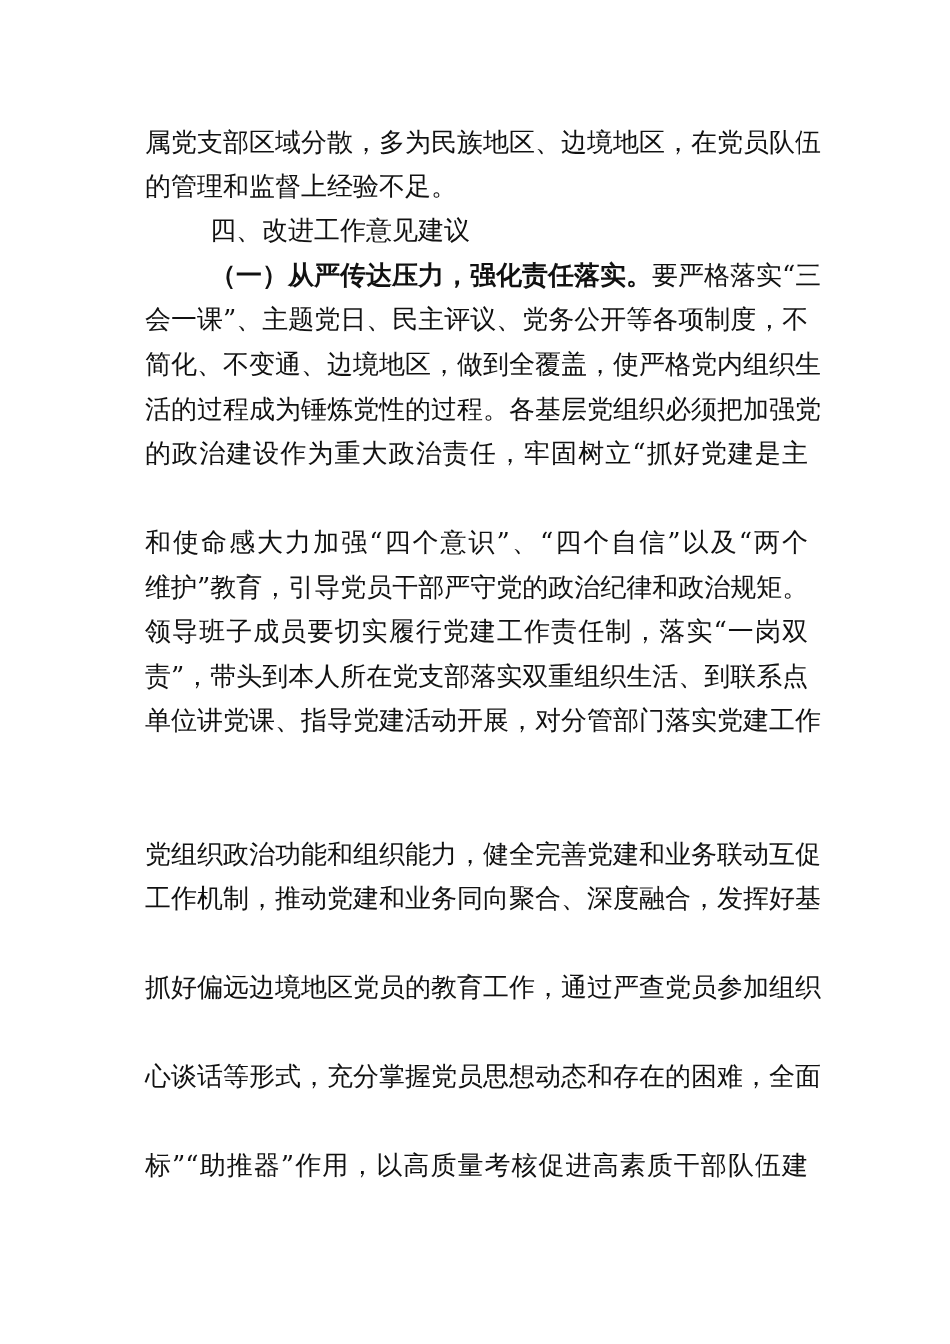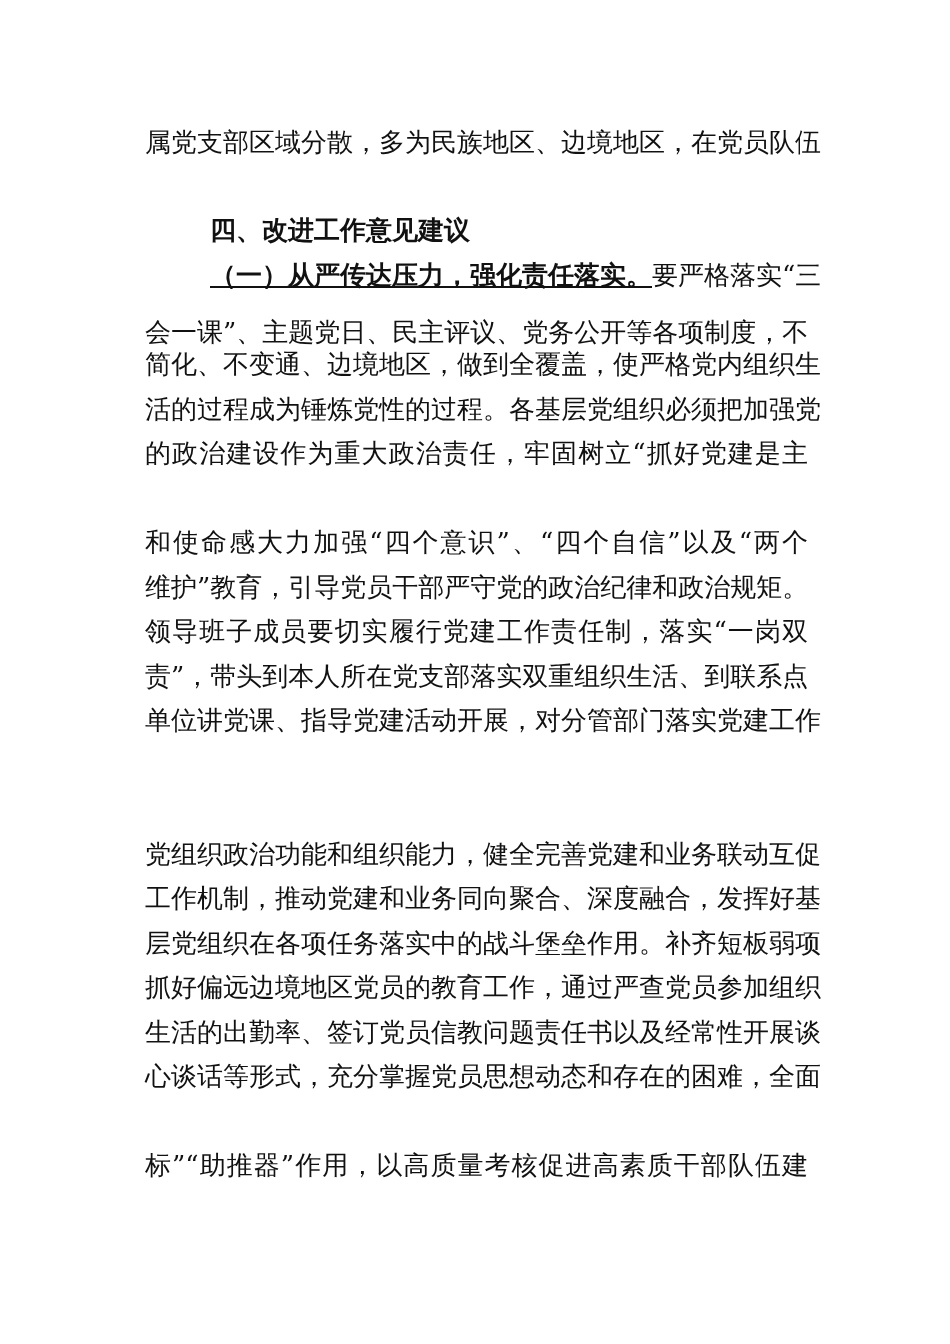--- a/index.html
+++ b/index.html
@@ -19,41 +19,40 @@
     text-align-last:justify;
     letter-spacing:0px;
   }
   .line.last { text-align-last:left; }
   .line.indent { left:210px; width:598px; }
   .line.heading {
     left:210px;
     width:auto;
     text-align-last:left;
     font-family:"DejaVu Sans", sans-serif;
-    font-weight:bold;
+    font-weight:normal;
     font-size:26px;
   }
-  .bold { font-family:"DejaVu Sans", sans-serif; font-weight:bold;text-decoration:underline; }
+  .bold { font-family:"DejaVu Sans", sans-serif; font-weight:bold; }
 </style>
 </head>
 <body>
 
 <div class="page">
   <div class="line" style="top:120px">属党支部区域分散，多为民族地区、边境地区，在党员队伍</div>
+  <div class="line last" style="top:164px">的管理和监督上经验不足。</div>
   <div class="line heading" style="top:208px">四、改进工作意见建议</div>
   <div class="line indent" style="top:253px"><span class="bold">（一）从严传达压力，强化责任落实。</span><span>要严格落实“三</span></div>
-  <div class="line" style="top:310px">会一课”、主题党日、民主评议、党务公开等各项制度，不</div>
+  <div class="line" style="top:297px">会一课”、主题党日、民主评议、党务公开等各项制度，不</div>
   <div class="line" style="top:342px">简化、不变通、边境地区，做到全覆盖，使严格党内组织生</div>
   <div class="line" style="top:387px">活的过程成为锤炼党性的过程。各基层党组织必须把加强党</div>
   <div class="line" style="top:431px">的政治建设作为重大政治责任，牢固树立“抓好党建是主</div>
   <div class="line" style="top:520px">和使命感大力加强“四个意识”、“四个自信”以及“两个</div>
   <div class="line" style="top:565px">维护”教育，引导党员干部严守党的政治纪律和政治规矩。</div>
   <div class="line" style="top:609px">领导班子成员要切实履行党建工作责任制，落实“一岗双</div>
   <div class="line" style="top:654px">责”，带头到本人所在党支部落实双重组织生活、到联系点</div>
   <div class="line" style="top:698px">单位讲党课、指导党建活动开展，对分管部门落实党建工作</div>
   <div class="line" style="top:832px">党组织政治功能和组织能力，健全完善党建和业务联动互促</div>
   <div class="line" style="top:876px">工作机制，推动党建和业务同向聚合、深度融合，发挥好基</div>
-  <div class="line" style="top:921px">层党组织在各项任务落实中的战斗堡垒作用。补齐短板弱项</div>
   <div class="line" style="top:965px">抓好偏远边境地区党员的教育工作，通过严查党员参加组织</div>
-  <div class="line" style="top:1010px">生活的出勤率、签订党员信教问题责任书以及经常性开展谈</div>
   <div class="line" style="top:1054px">心谈话等形式，充分掌握党员思想动态和存在的困难，全面</div>
   <div class="line" style="top:1143px">标”“助推器”作用，以高质量考核促进高素质干部队伍建</div>
 </div>
 
 </body></html>

